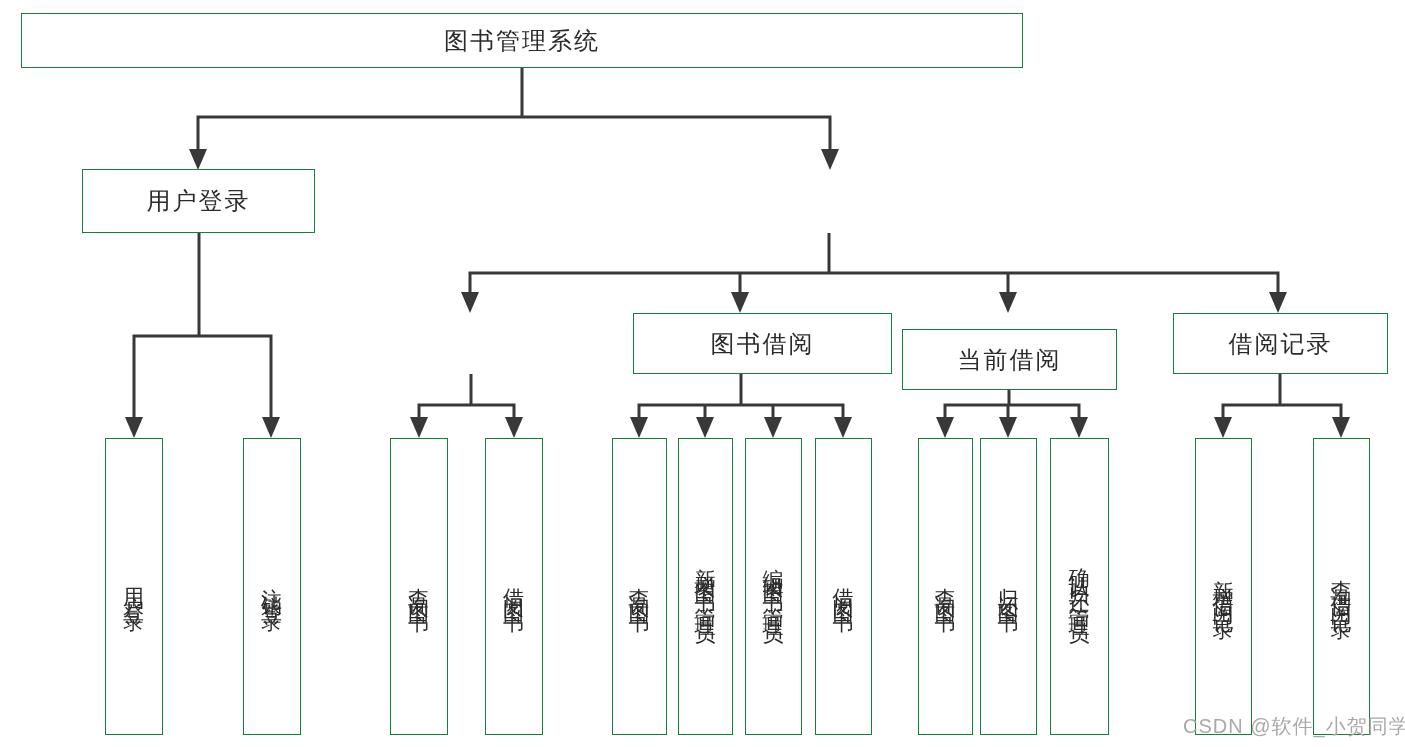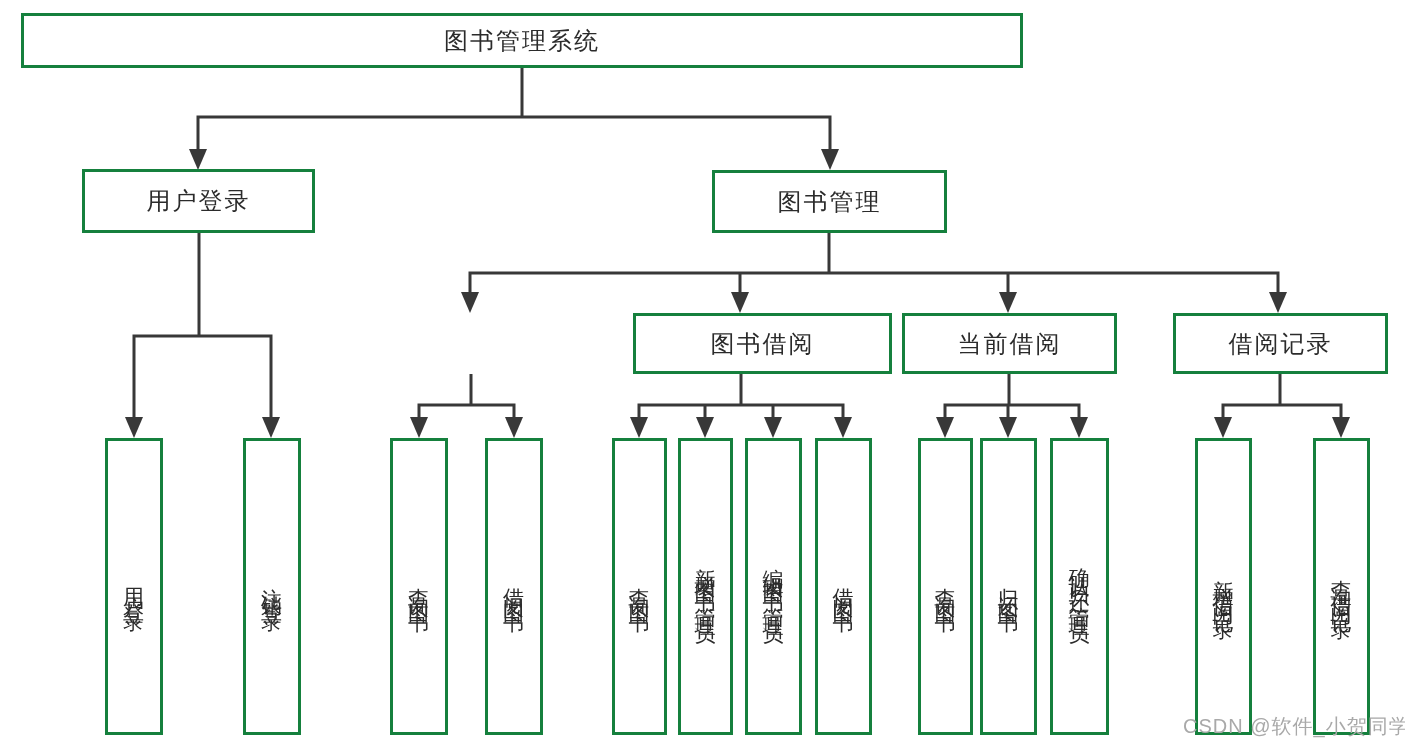--- a/index.html
+++ b/index.html
@@ -3,21 +3,21 @@
 <meta charset="utf-8">
 <style>
   html,body{margin:0;padding:0;background:#ffffff;}
   .canvas{
     position:relative;width:1405px;height:747px;background:#ffffff;
     font-family:"Liberation Sans",sans-serif;overflow:hidden;
   }
   .connectors{position:absolute;left:0;top:0;z-index:1;}
   .node{
     position:absolute;box-sizing:border-box;background:#ffffff;
-    border:3px solid #15803d;display:flex;align-items:center;justify-content:center;
+    border:1px solid #15803d;display:flex;align-items:center;justify-content:center;
     color:#2b2b2b;z-index:2;
   }
   .node.h span{font-size:24px;letter-spacing:2px;white-space:nowrap;}
   .node.v span{
     writing-mode:vertical-rl;font-size:21px;letter-spacing:8px;line-height:1;
     white-space:nowrap;
   }
   .watermark{
     position:absolute;left:1183px;top:713px;z-index:5;
     font-size:20px;color:#a9a9a9;letter-spacing:1px;white-space:nowrap;
@@ -68,28 +68,25 @@
     </g>
   </svg>
 
   <div class="node h" style="left:21px;top:13px;width:1002px;height:55px">
     <span>图书管理系统</span>
   </div>
 
   <div class="node h" style="left:82px;top:169px;width:233px;height:64px">
     <span>用户登录</span>
   </div>
-  <div class="node h" style="left:712px;top:170px;width:235px;height:63px">
-    <span>图书管理</span>
-  </div>
 
   <div class="node h" style="left:633px;top:313px;width:259px;height:61px">
     <span>图书借阅</span>
   </div>
-  <div class="node h" style="left:902px;top:313px;width:215px;height:61px">
+  <div class="node h" style="left:902px;top:329px;width:215px;height:61px">
     <span>当前借阅</span>
   </div>
   <div class="node h" style="left:1173px;top:313px;width:215px;height:61px">
     <span>借阅记录</span>
   </div>
 
   <div class="node v" style="left:105px;top:438px;width:58px;height:297px">
     <span>用户登录</span>
   </div>
   <div class="node v" style="left:243px;top:438px;width:58px;height:297px">

